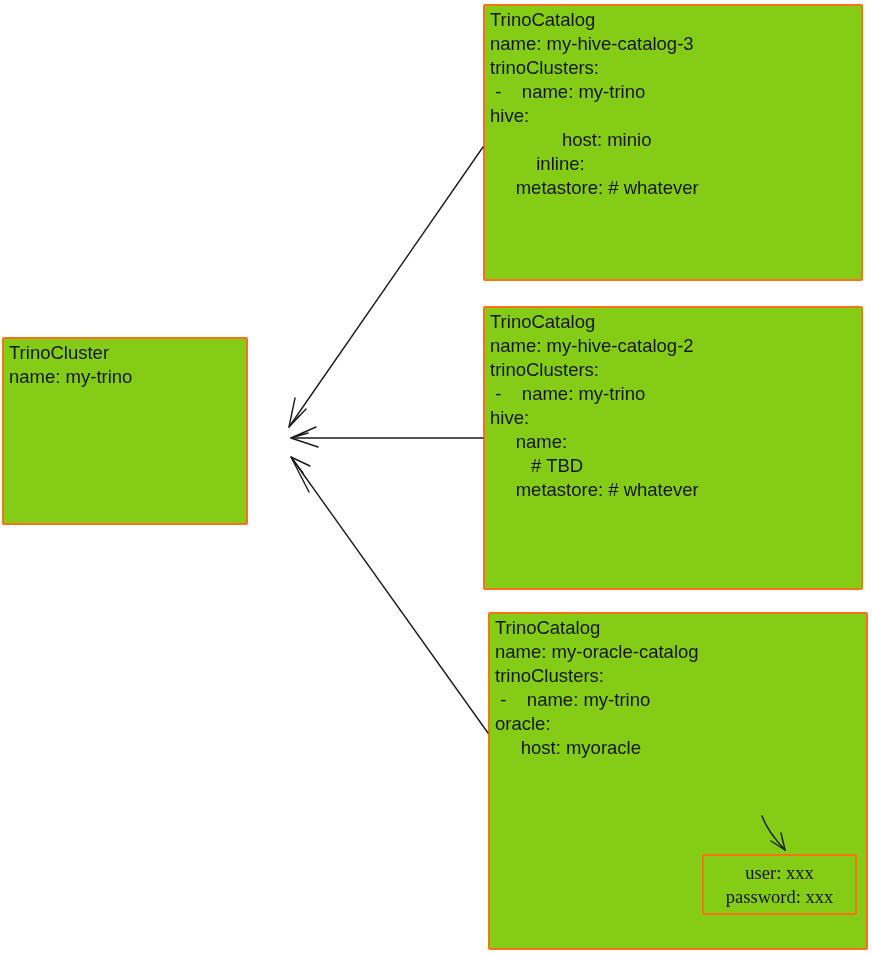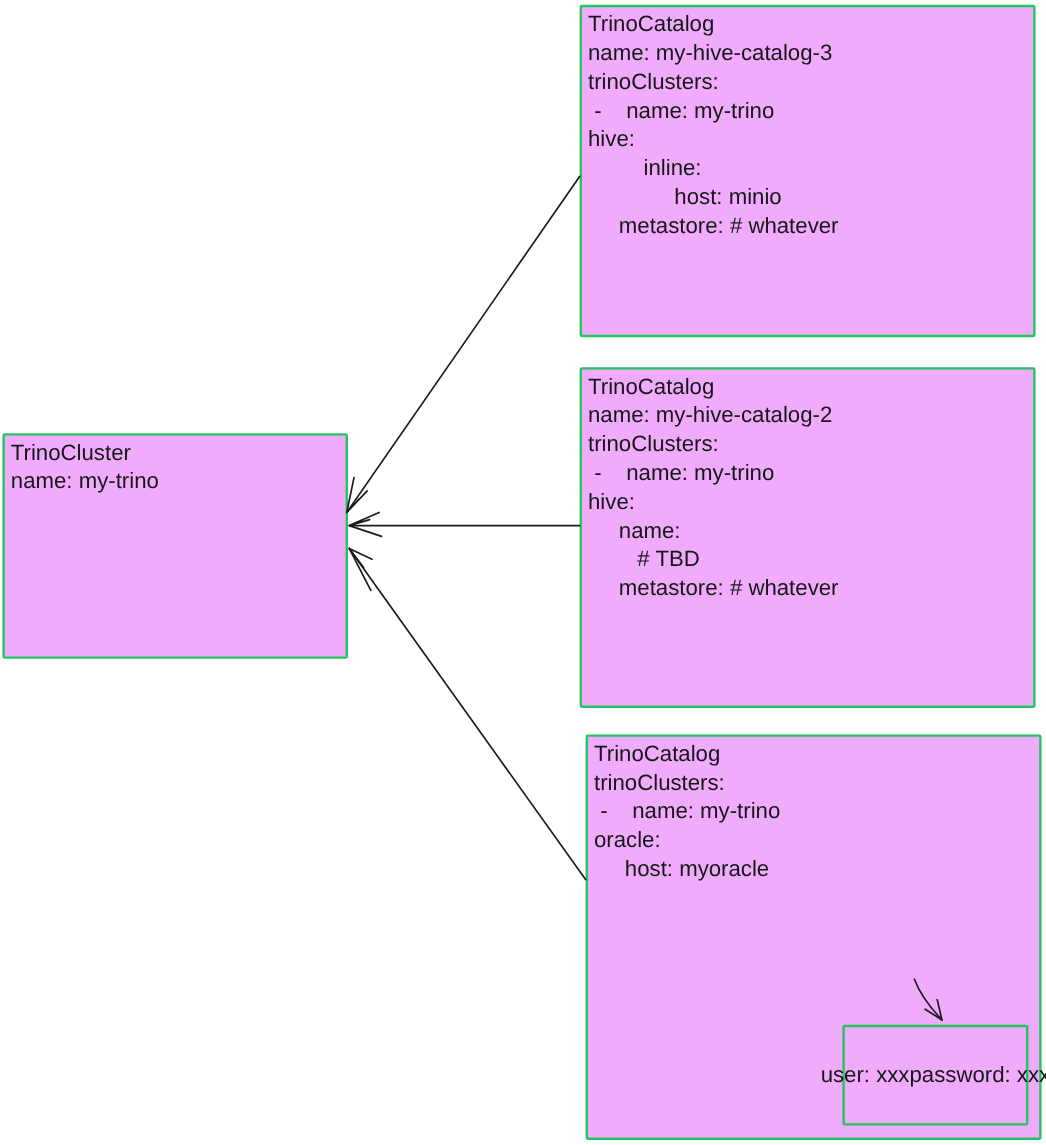--- a/index.html
+++ b/index.html
@@ -9,42 +9,43 @@
     height: 954px;
     background: #ffffff;
     font-family: "Liberation Sans", sans-serif;
     font-size: 18.5px;
     color: #161616;
     overflow: hidden;
   }
   .box {
     position: absolute;
     box-sizing: border-box;
-    background: #f0abfc;
-    border: 2px solid #22c55e;
+    background: #84cc16;
+    border: 2px solid #f97316;
     border-radius: 2px;
     padding: 2px 5px;
     z-index: 1;
   }
   .yaml-line {
     white-space: pre;
     line-height: 24px;
     height: 24px;
   }
-  .box-cluster   { left: 2px;   top: 337px; width: 288px; height: 188px; margin-top: 24px; }
+  .box-cluster   { left: 2px;   top: 337px; width: 246px; height: 188px; }
   .box-catalog-1 { left: 483px; top: 4px;   width: 380px; height: 277px; }
   .box-catalog-2 { left: 483px; top: 306px; width: 380px; height: 284px; }
   .box-catalog-3 { left: 488px; top: 612px; width: 380px; height: 338px; }
   .box-secret {
-    left: 702px; top: 854px; width: 155px; height: 84px;
+    left: 702px; top: 854px; width: 155px; height: 61px;
     z-index: 2;
-    display: flex; flex-direction: row;
+    display: flex; flex-direction: column;
     align-items: center; justify-content: center;
     text-align: center;
     border-width: 2.5px;
+    font-family: Liberation Serif, serif;
   }
   .connector-layer {
     position: absolute;
     left: 0; top: 0;
     width: 872px; height: 954px;
     z-index: 5;
     pointer-events: none;
   }
   .connector-layer line, .connector-layer path {
     stroke: #1b1b1b;
@@ -81,38 +82,39 @@
     <div class="yaml-line">TrinoCluster</div>
     <div class="yaml-line">name: my-trino</div>
   </div>
 
   <div class="box box-catalog-1">
     <div class="yaml-line">TrinoCatalog</div>
     <div class="yaml-line">name: my-hive-catalog-3</div>
     <div class="yaml-line">trinoClusters:</div>
     <div class="yaml-line"> -    name: my-trino</div>
     <div class="yaml-line">hive:</div>
+    <div class="yaml-line">              host: minio</div>
     <div class="yaml-line">         inline:</div>
-    <div class="yaml-line">              host: minio</div>
     <div class="yaml-line">     metastore: # whatever</div>
   </div>
 
   <div class="box box-catalog-2">
     <div class="yaml-line">TrinoCatalog</div>
     <div class="yaml-line">name: my-hive-catalog-2</div>
     <div class="yaml-line">trinoClusters:</div>
     <div class="yaml-line"> -    name: my-trino</div>
     <div class="yaml-line">hive:</div>
     <div class="yaml-line">     name:</div>
     <div class="yaml-line">        # TBD</div>
     <div class="yaml-line">     metastore: # whatever</div>
   </div>
 
   <div class="box box-catalog-3">
     <div class="yaml-line">TrinoCatalog</div>
+    <div class="yaml-line">name: my-oracle-catalog</div>
     <div class="yaml-line">trinoClusters:</div>
     <div class="yaml-line"> -    name: my-trino</div>
     <div class="yaml-line">oracle:</div>
     <div class="yaml-line">     host: myoracle</div>
   </div>
 
   <div class="box box-secret">
     <div class="yaml-line">user: xxx</div>
     <div class="yaml-line">password: xxx</div>
   </div>

